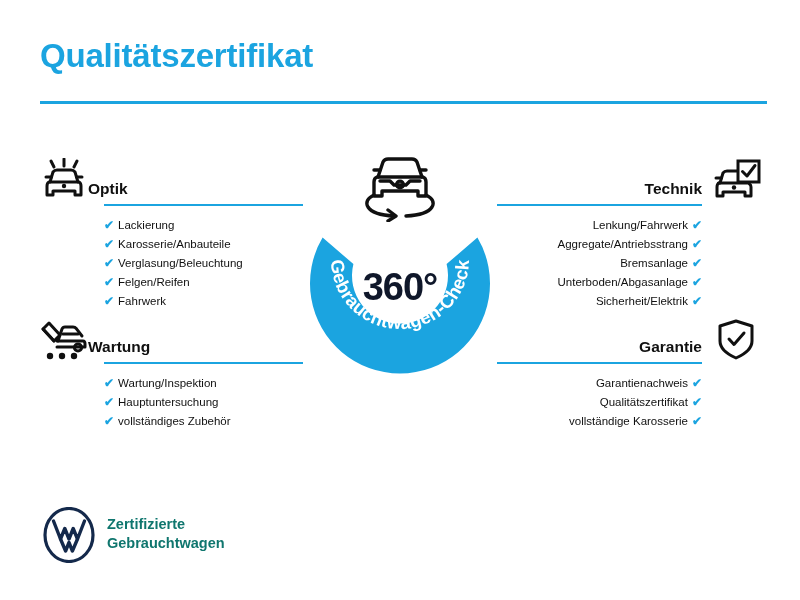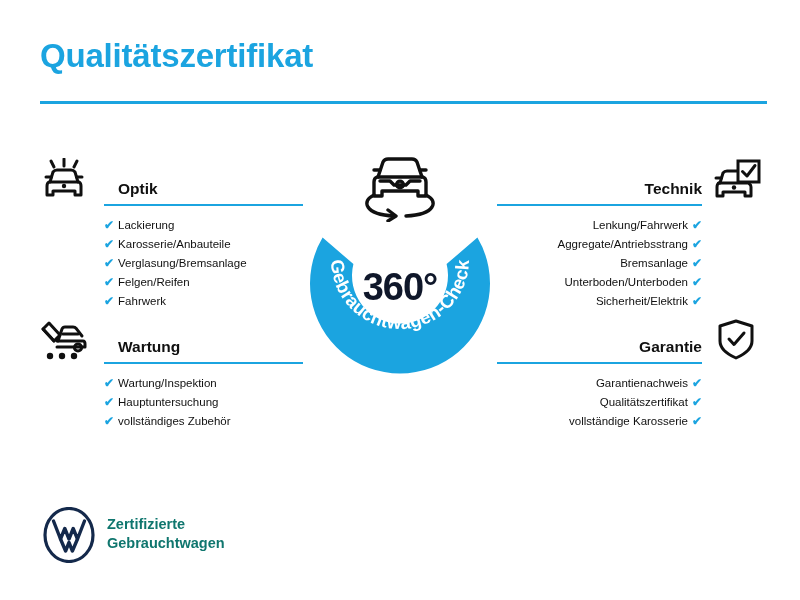--- a/index.html
+++ b/index.html
@@ -55,21 +55,21 @@
   }
   .sec-title {
     font-size: 15.5px;
     font-weight: bold;
     color: #101010;
     line-height: 1;
     position: absolute;
     bottom: 10px;
     white-space: nowrap;
   }
-  .left  .sec-title { left: 80px; }
+  .left  .sec-title { left: 50px; }
   .right .sec-title { right: 60px; }
 
   .sec-underline {
     position: absolute;
     bottom: 0;
     height: 2px;
     background: #1BA4E0;
   }
   .left  .sec-underline { left: 66px;  width: 199px; }
   .right .sec-underline { right: 60px; width: 205px; }
@@ -202,21 +202,21 @@
         </g>
         <circle cx="26" cy="28" r="2.2" fill="#101010"></circle>
       </svg>
     </span>
     <span class="sec-title">Optik</span>
     <span class="sec-underline"></span>
   </div>
   <ul class="sec-list">
     <li><span class="chk">✔</span><span>Lackierung</span></li>
     <li><span class="chk">✔</span><span>Karosserie/Anbauteile</span></li>
-    <li><span class="chk">✔</span><span>Verglasung/Bremsanlage</span></li>
+    <li><span class="chk">✔</span><span>Verglasung/Beleuchtung</span></li>
     <li><span class="chk">✔</span><span>Felgen/Reifen</span></li>
     <li><span class="chk">✔</span><span>Fahrwerk</span></li>
   </ul>
 </div>
 
 <div class="section left sec-wartung">
   <div class="sec-head">
     <span class="sec-icon">
       <svg viewBox="0 0 52 46" width="52" height="46">
         <g fill="none" stroke="#101010" stroke-width="3" stroke-linejoin="round" stroke-linecap="round">
@@ -257,21 +257,21 @@
         <path d="M32.5 13.5 L37 18 L45 7.5" fill="none" stroke="#101010" stroke-width="3" stroke-linecap="round" stroke-linejoin="round"></path>
       </svg>
     </span>
     <span class="sec-title">Technik</span>
     <span class="sec-underline"></span>
   </div>
   <ul class="sec-list">
     <li><span>Lenkung/Fahrwerk</span><span class="chk">✔</span></li>
     <li><span>Aggregate/Antriebsstrang</span><span class="chk">✔</span></li>
     <li><span>Bremsanlage</span><span class="chk">✔</span></li>
-    <li><span>Unterboden/Unterboden</span><span class="chk">✔</span></li>
+    <li><span>Unterboden/Abgasanlage</span><span class="chk">✔</span></li>
     <li><span>Sicherheit/Elektrik</span><span class="chk">✔</span></li>
   </ul>
 </div>
 
 <div class="section right sec-garantie">
   <div class="sec-head">
     <span class="sec-icon">
       <svg viewBox="0 0 52 46" width="52" height="46">
         <path d="M26 5 L42 10 L42 25 Q42 35 26 42 Q10 35 10 25 L10 10 Z" fill="none" stroke="#101010" stroke-width="3" stroke-linejoin="round"></path>
         <path d="M19 23 L24 28.5 L34 17" fill="none" stroke="#101010" stroke-width="3" stroke-linecap="round" stroke-linejoin="round"></path>

